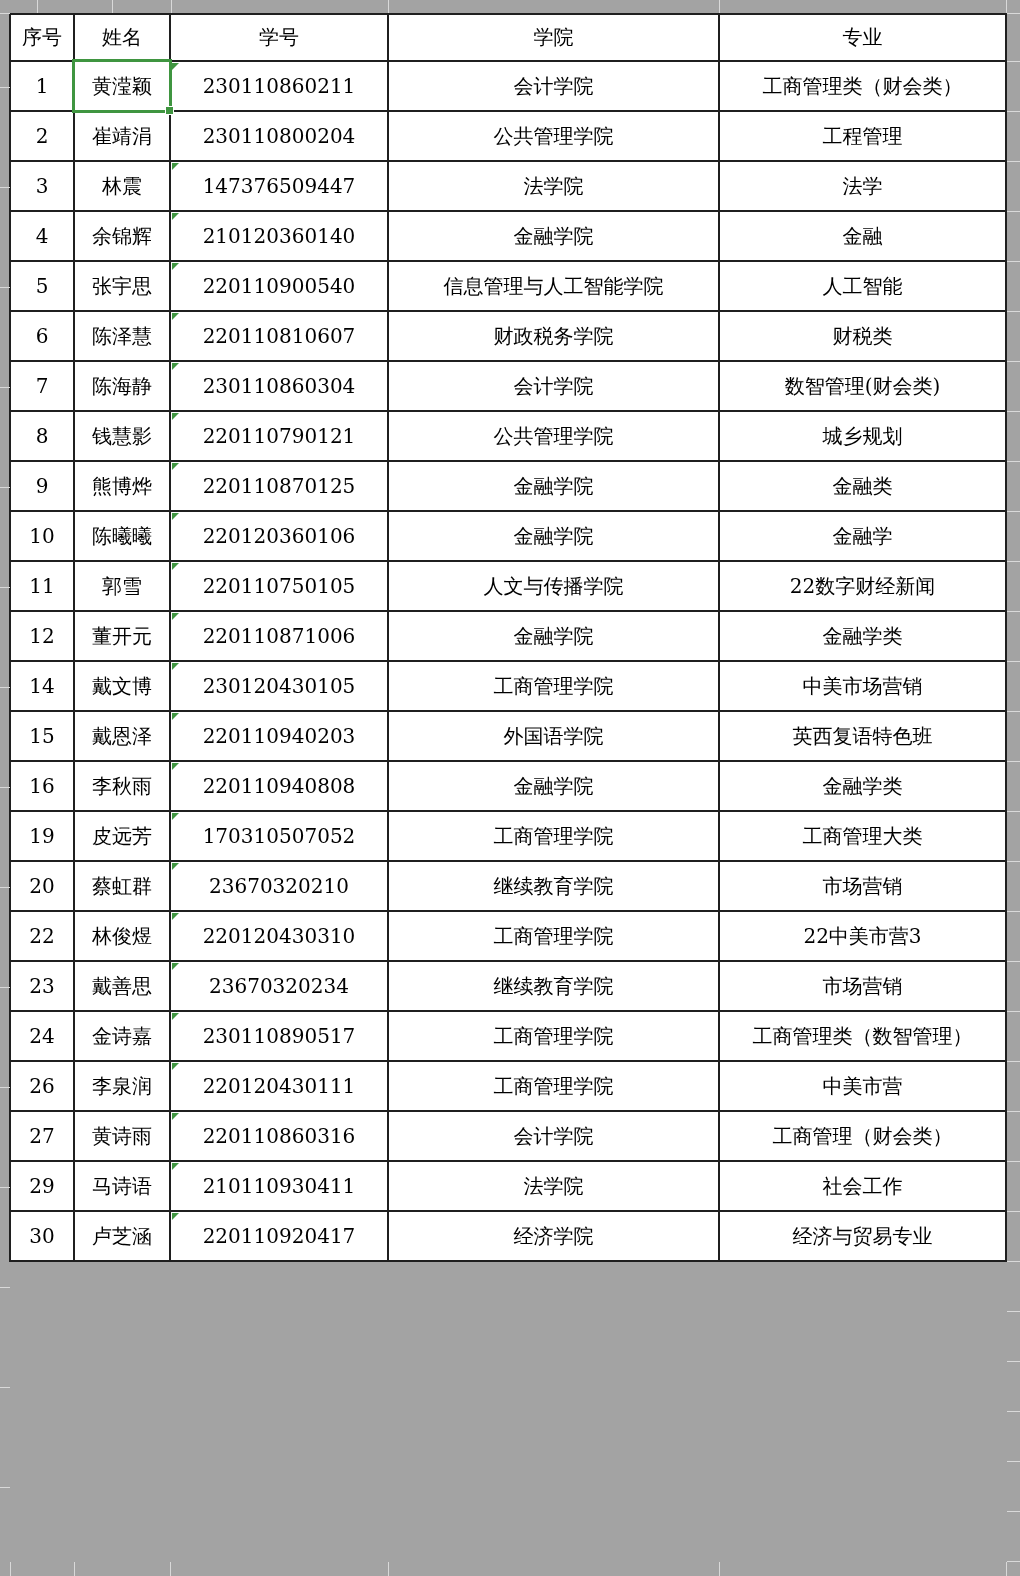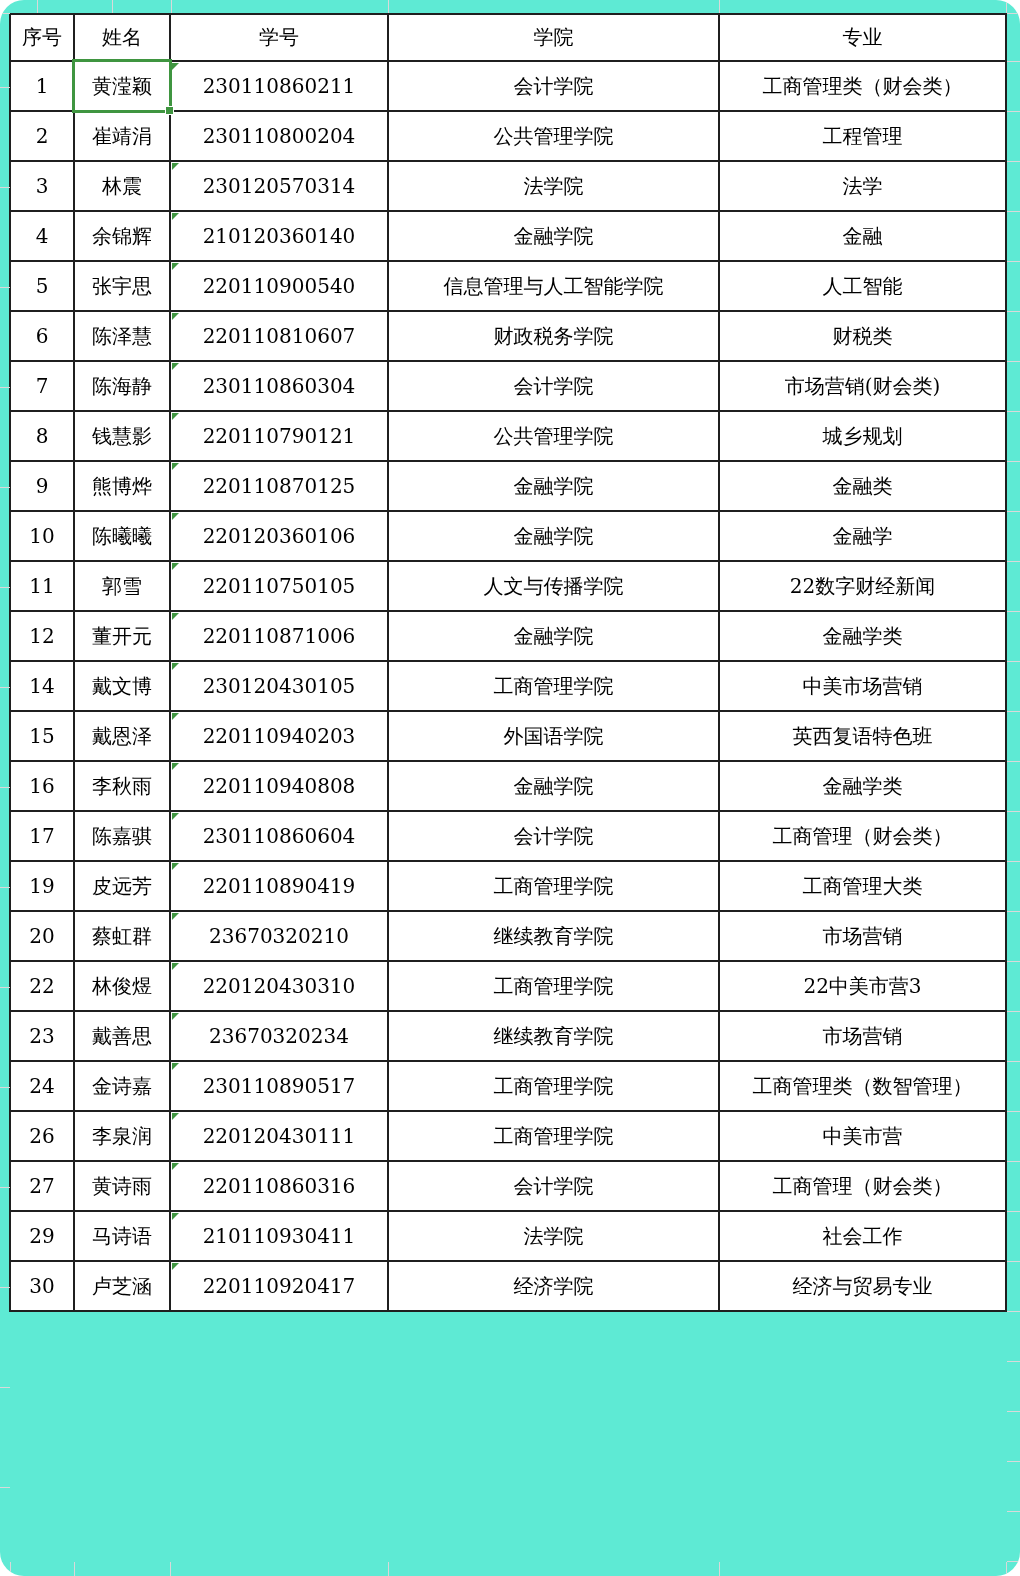--- a/index.html
+++ b/index.html
@@ -1,18 +1,18 @@
 <!DOCTYPE html>
 <html style="--sel: #3f9540; --tri: #3f9540;"><head>
 <meta charset="utf-8">
 <style>
   html,body{margin:0;padding:0;background:#fff;}
   .stage{
-    position:relative;width:1020px;height:1576px;background:#5eead4;overflow:hidden;
-    font-family:"DejaVu Serif","Liberation Serif",serif;color:#000;border-radius:24px;
+    position:relative;width:1020px;height:1576px;background:#a3a3a3;overflow:hidden;
+    font-family:"DejaVu Serif","Liberation Serif",serif;color:#000;
   }
   .tablewrap{position:absolute;left:9px;top:13px;}
   table{border-collapse:collapse;table-layout:fixed;}
   th,td{
     border:2px solid #1f1f1f;padding:0;margin:0;
     text-align:center;vertical-align:middle;
     font-size:20px;font-weight:400;white-space:nowrap;overflow:hidden;
     position:relative;background:#fff;
   }
   thead tr{height:47px;}
@@ -67,21 +67,21 @@
           <tr>
             <td>2</td>
             <td>崔靖涓</td>
             <td>230110800204</td>
             <td>公共管理学院</td>
             <td>工程管理</td>
           </tr>
           <tr>
             <td>3</td>
             <td>林震</td>
-            <td class="err">230120570314</td>
+            <td class="err">147376509447</td>
             <td>法学院</td>
             <td>法学</td>
           </tr>
           <tr>
             <td>4</td>
             <td>余锦辉</td>
             <td class="err">210120360140</td>
             <td>金融学院</td>
             <td>金融</td>
           </tr>
@@ -97,21 +97,21 @@
             <td>陈泽慧</td>
             <td class="err">220110810607</td>
             <td>财政税务学院</td>
             <td>财税类</td>
           </tr>
           <tr>
             <td>7</td>
             <td>陈海静</td>
             <td class="err">230110860304</td>
             <td>会计学院</td>
-            <td>市场营销(财会类)</td>
+            <td>数智管理(财会类)</td>
           </tr>
           <tr>
             <td>8</td>
             <td>钱慧影</td>
             <td class="err">220110790121</td>
             <td>公共管理学院</td>
             <td>城乡规划</td>
           </tr>
           <tr>
             <td>9</td>
@@ -156,30 +156,23 @@
             <td>英西复语特色班</td>
           </tr>
           <tr>
             <td>16</td>
             <td>李秋雨</td>
             <td class="err">220110940808</td>
             <td>金融学院</td>
             <td>金融学类</td>
           </tr>
           <tr>
-            <td>17</td>
-            <td>陈嘉骐</td>
-            <td class="err">230110860604</td>
-            <td>会计学院</td>
-            <td>工商管理（财会类）</td>
-          </tr>
-          <tr>
             <td>19</td>
             <td>皮远芳</td>
-            <td class="err">220110890419</td>
+            <td class="err">170310507052</td>
             <td>工商管理学院</td>
             <td>工商管理大类</td>
           </tr>
           <tr>
             <td>20</td>
             <td>蔡虹群</td>
             <td class="err">23670320210</td>
             <td>继续教育学院</td>
             <td>市场营销</td>
           </tr>

